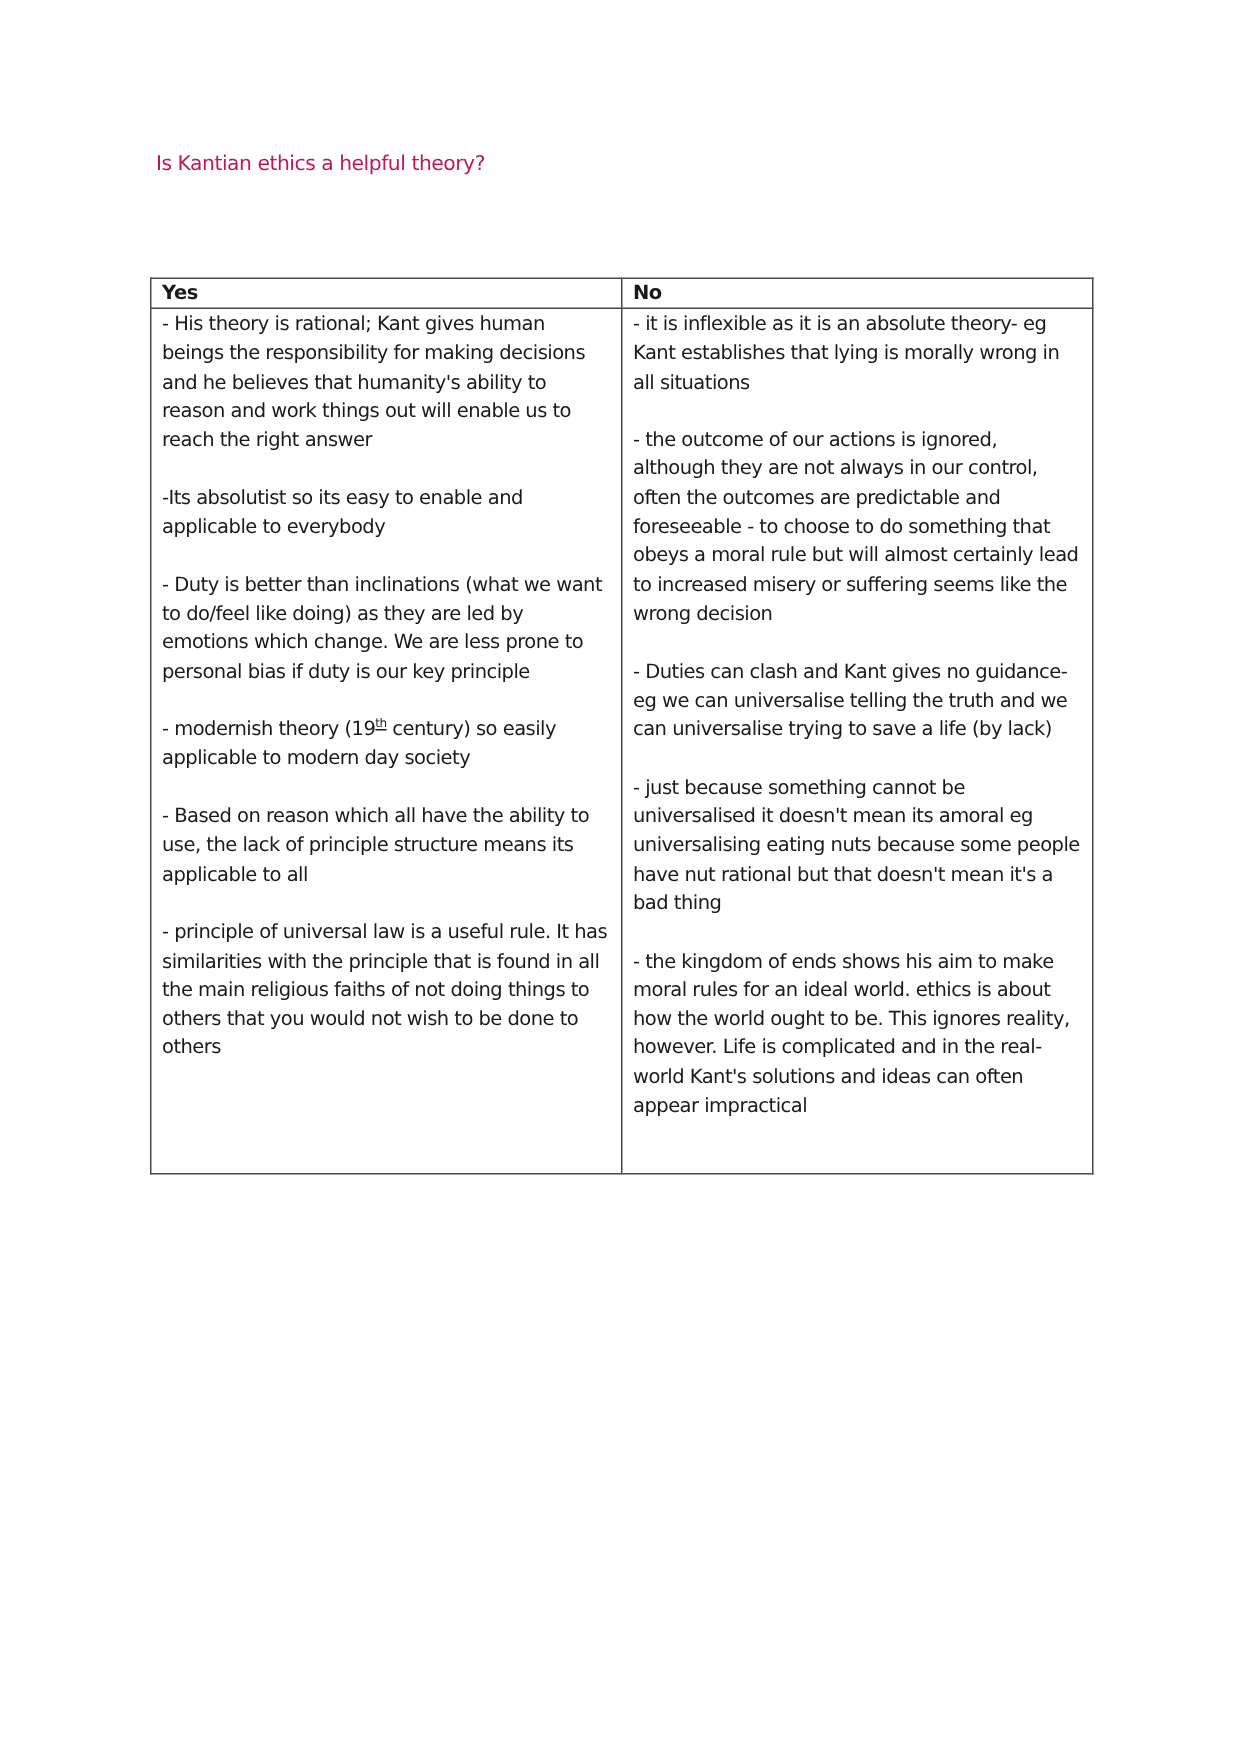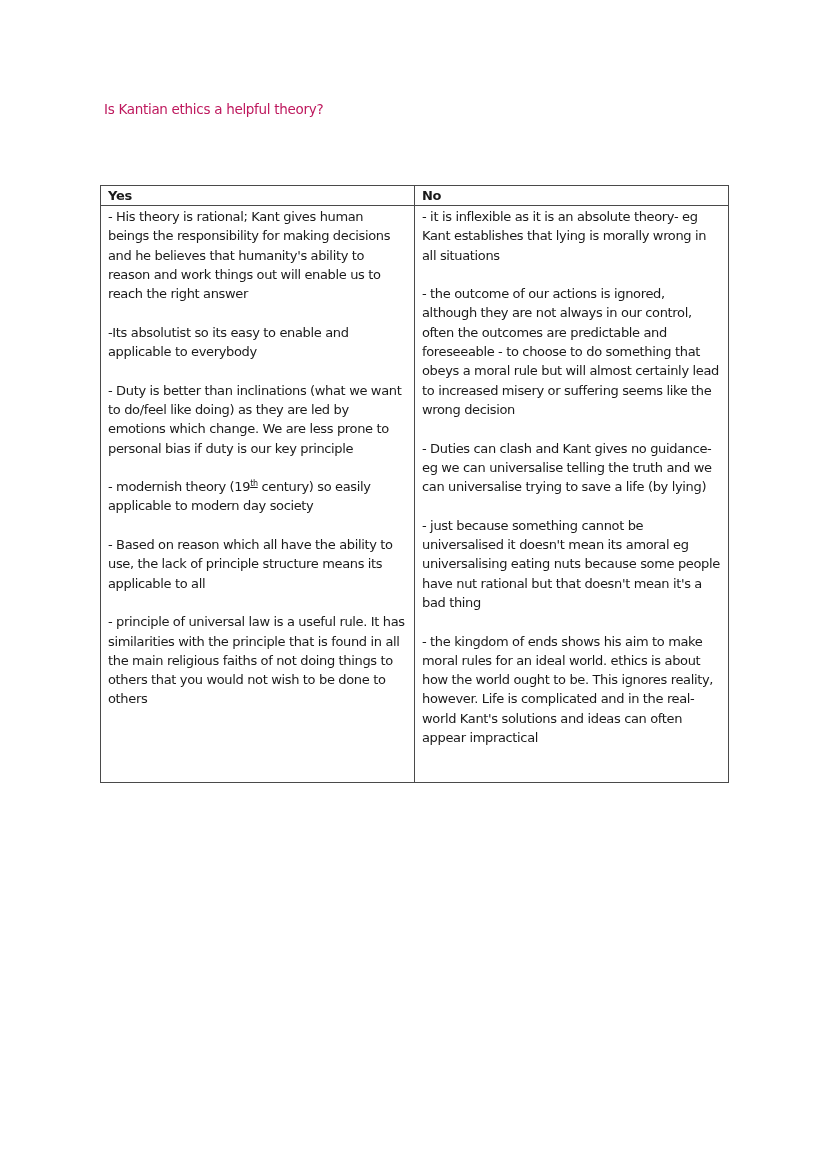--- a/index.html
+++ b/index.html
@@ -87,19 +87,19 @@
         <p class="point">- His theory is rational; Kant gives human beings the responsibility for making decisions and he believes that humanity's ability to reason and work things out will enable us to reach the right answer</p>
         <p class="point">-Its absolutist so its easy to enable and applicable to everybody</p>
         <p class="point">- Duty is better than inclinations (what we want to do/feel like doing) as they are led by emotions which change. We are less prone to personal bias if duty is our key principle</p>
         <p class="point"><span>- modernish theory (19</span><sup>th</sup><span> century) so easily applicable to modern day society</span></p>
         <p class="point">- Based on reason which all have the ability to use, the lack of principle structure means its applicable to all</p>
         <p class="point">- principle of universal law is a useful rule. It has similarities with the principle that is found in all the main religious faiths of not doing things to others that you would not wish to be done to others</p>
       </td>
       <td>
         <p class="point">- it is inflexible as it is an absolute theory- eg Kant establishes that lying is morally wrong in all situations</p>
         <p class="point">- the outcome of our actions is ignored, although they are not always in our control, often the outcomes are predictable and foreseeable - to choose to do something that obeys a moral rule but will almost certainly lead to increased misery or suffering seems like the wrong decision</p>
-        <p class="point">- Duties can clash and Kant gives no guidance- eg we can universalise telling the truth and we can universalise trying to save a life (by lying)</p>
+        <p class="point">- Duties can clash and Kant gives no guidance- eg we can universalise telling the truth and we can universalise trying to save a life (by lack)</p>
         <p class="point">- just because something cannot be universalised it doesn't mean its amoral eg universalising eating nuts because some people have nut rational but that doesn't mean it's a bad thing</p>
         <p class="point">- the kingdom of ends shows his aim to make moral rules for an ideal world. ethics is about how the world ought to be. This ignores reality, however. Life is complicated and in the real-world Kant's solutions and ideas can often appear impractical</p>
       </td>
     </tr>
   </tbody>
 </table>
 
 </body></html>

